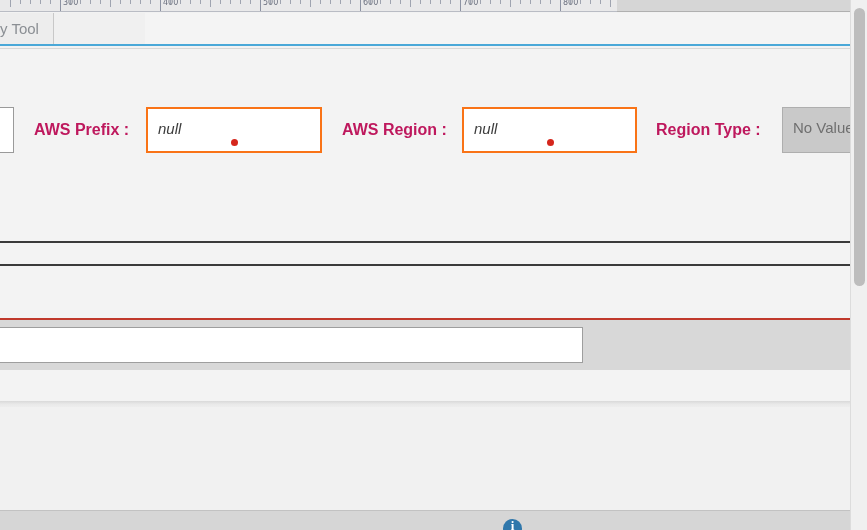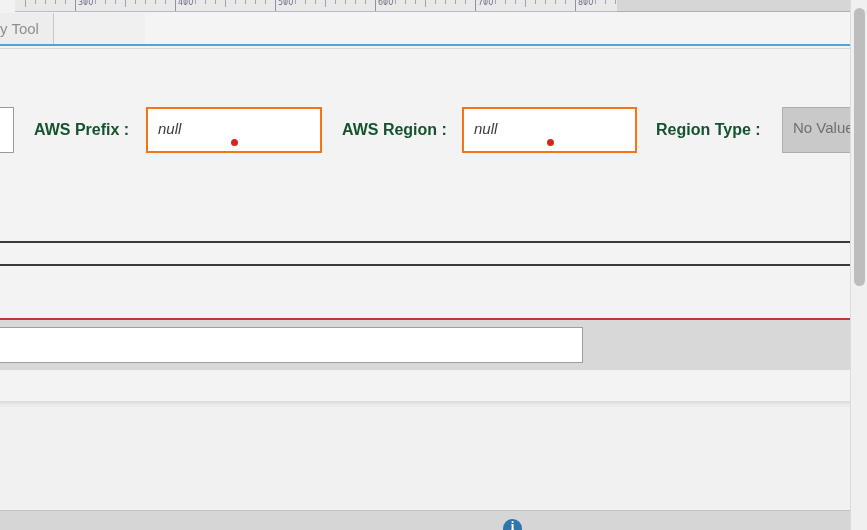--- a/index.html
+++ b/index.html
@@ -16,21 +16,21 @@
   #app {
     position: relative;
     width: 867px;
     height: 530px;
     background: #f2f2f2;
   }
 
   
   .ruler {
     position: absolute;
-    left: 15px; top: 0;
+    left: 0; top: 0;
     width: 617px;
     height: 12px;
     background: #e9e9ea;
     border-bottom: 1px solid #b9bcc4;
     overflow: hidden;
     text-decoration: underline;
   }
   .ruler-right {
     position: absolute;
     left: 617px; top: 0;
@@ -109,21 +109,21 @@
     left: 0; top: 44px;
     width: 850px;
     height: 80px;
   }
 
   .field-label {
     position: absolute;
     font-family: "Liberation Sans", sans-serif;
     font-size: 16px;
     font-weight: bold;
-    color: #14532d;
+    color: #be185d;
     white-space: nowrap;
     top: 28px;
   }
 
   .textbox {
     position: absolute;
     background: #ffffff;
     border: 1px solid #9a9a9a;
     height: 46px;
   }

